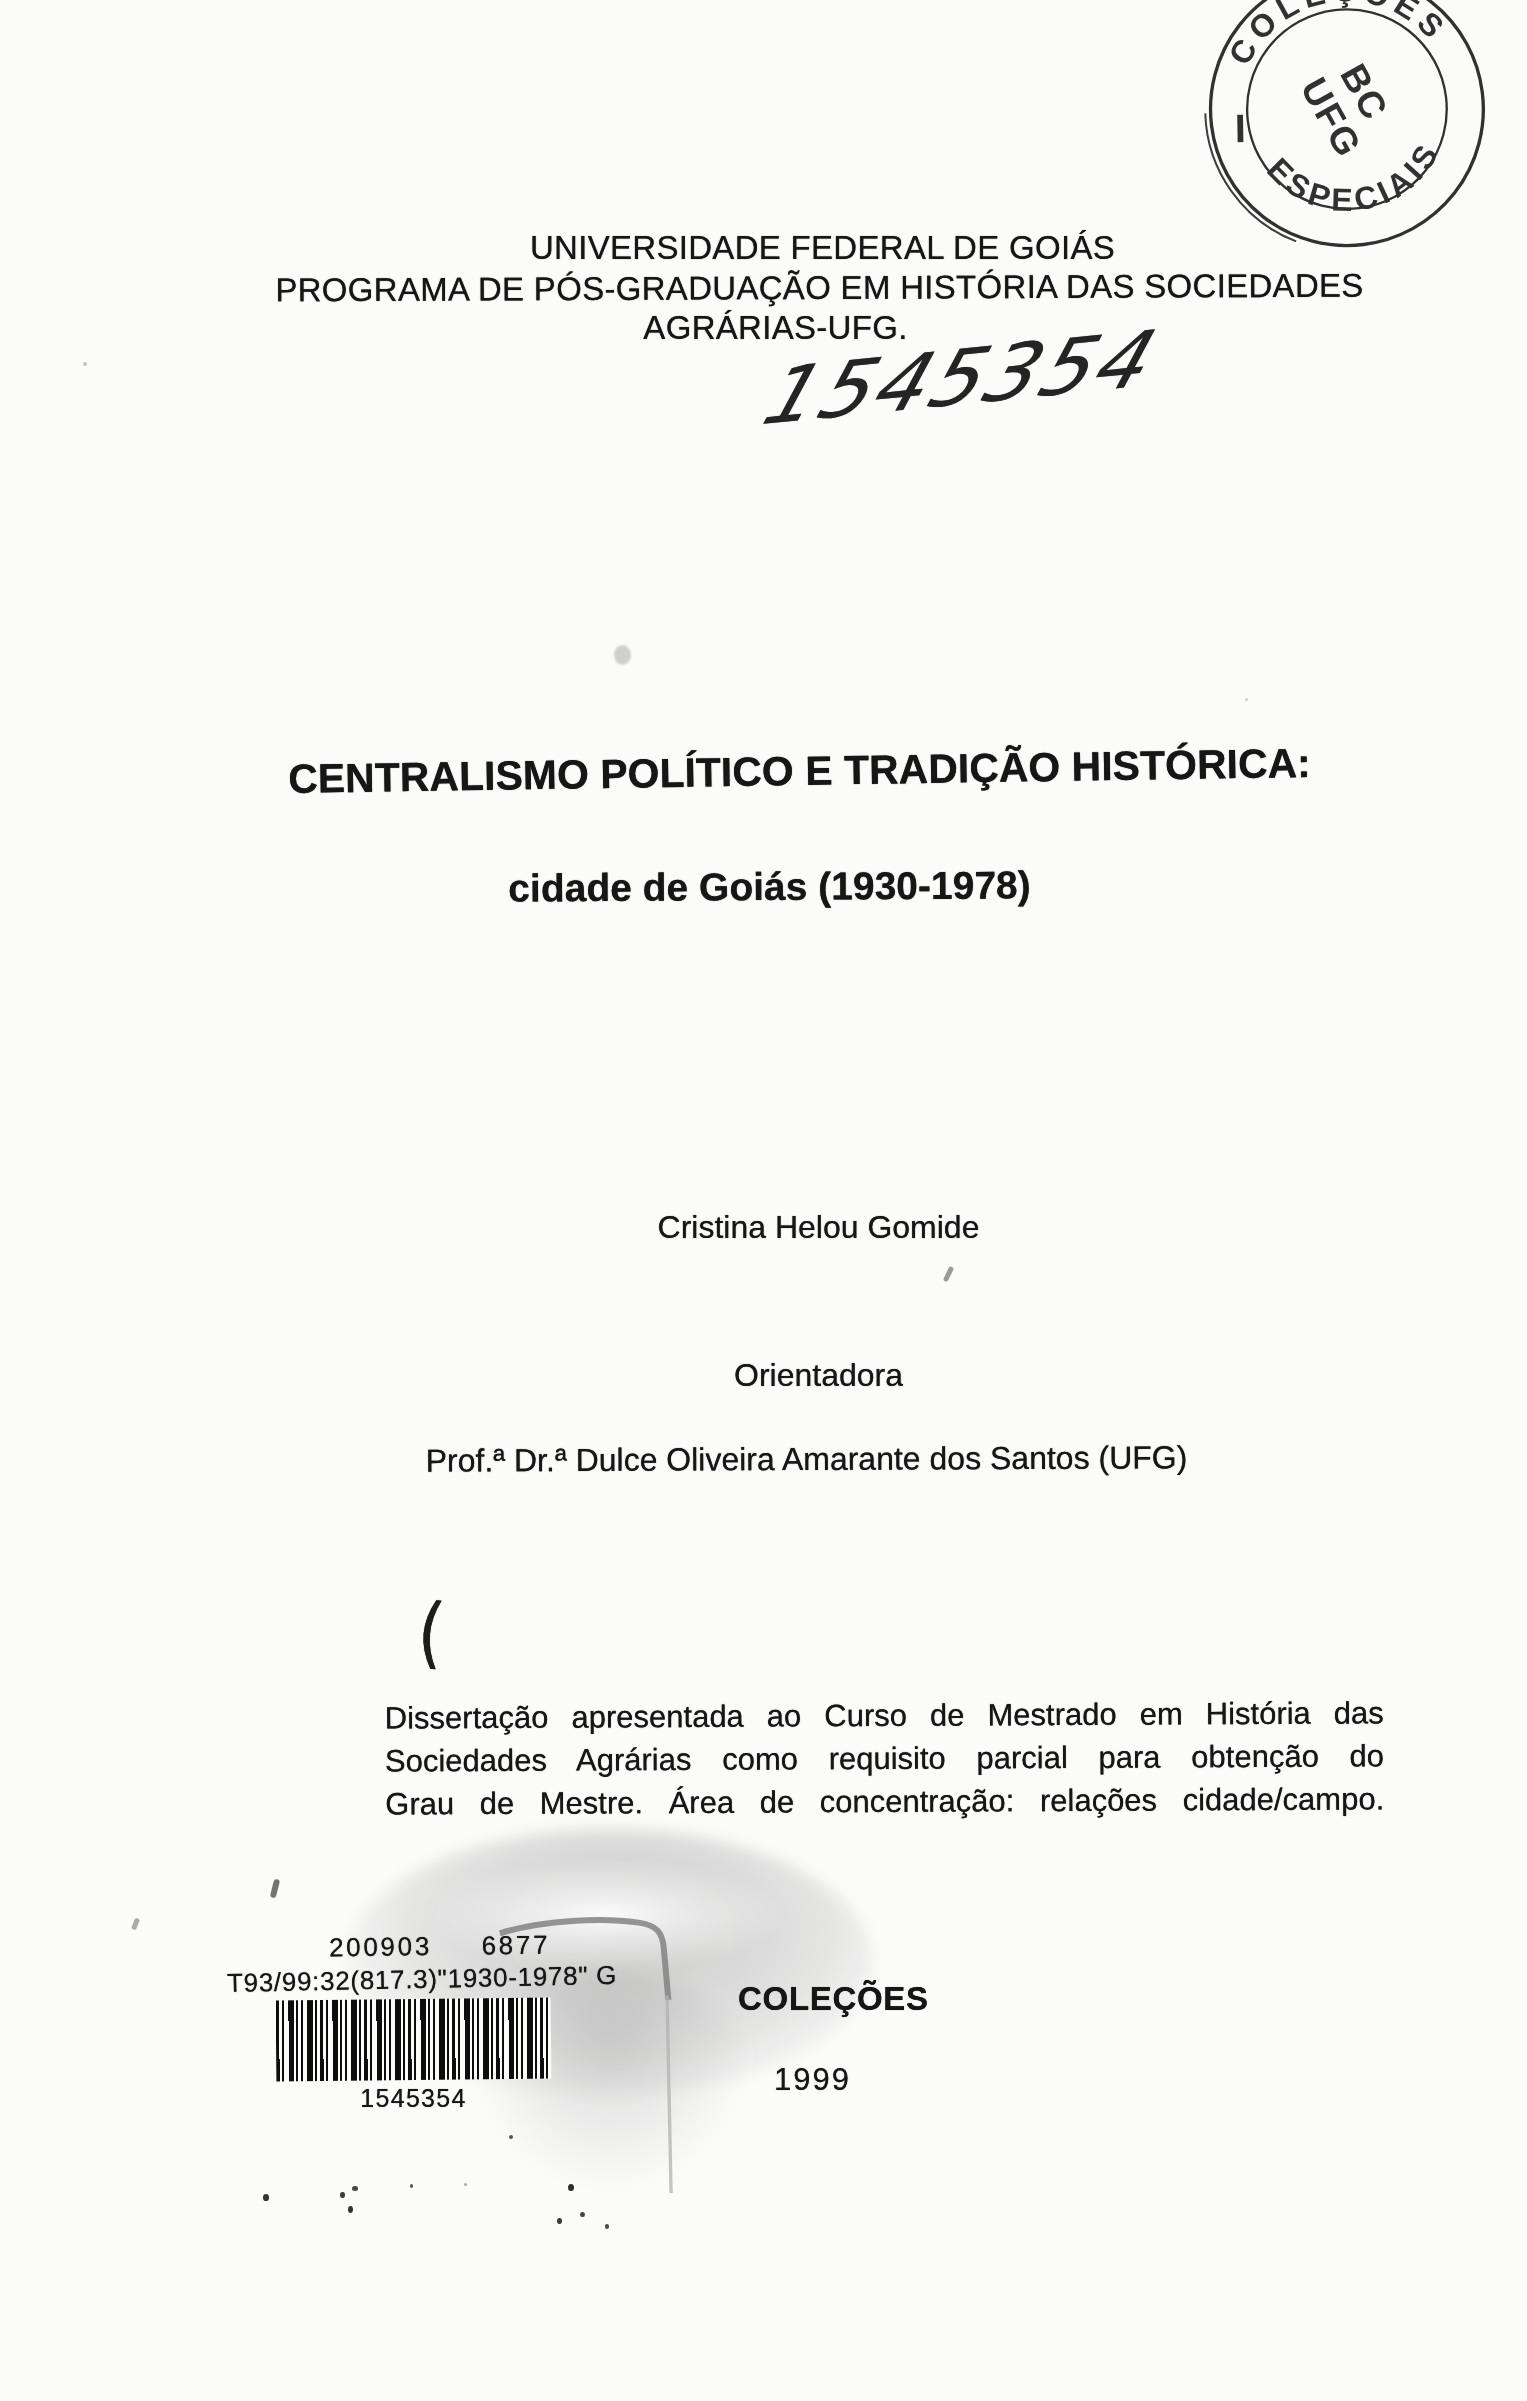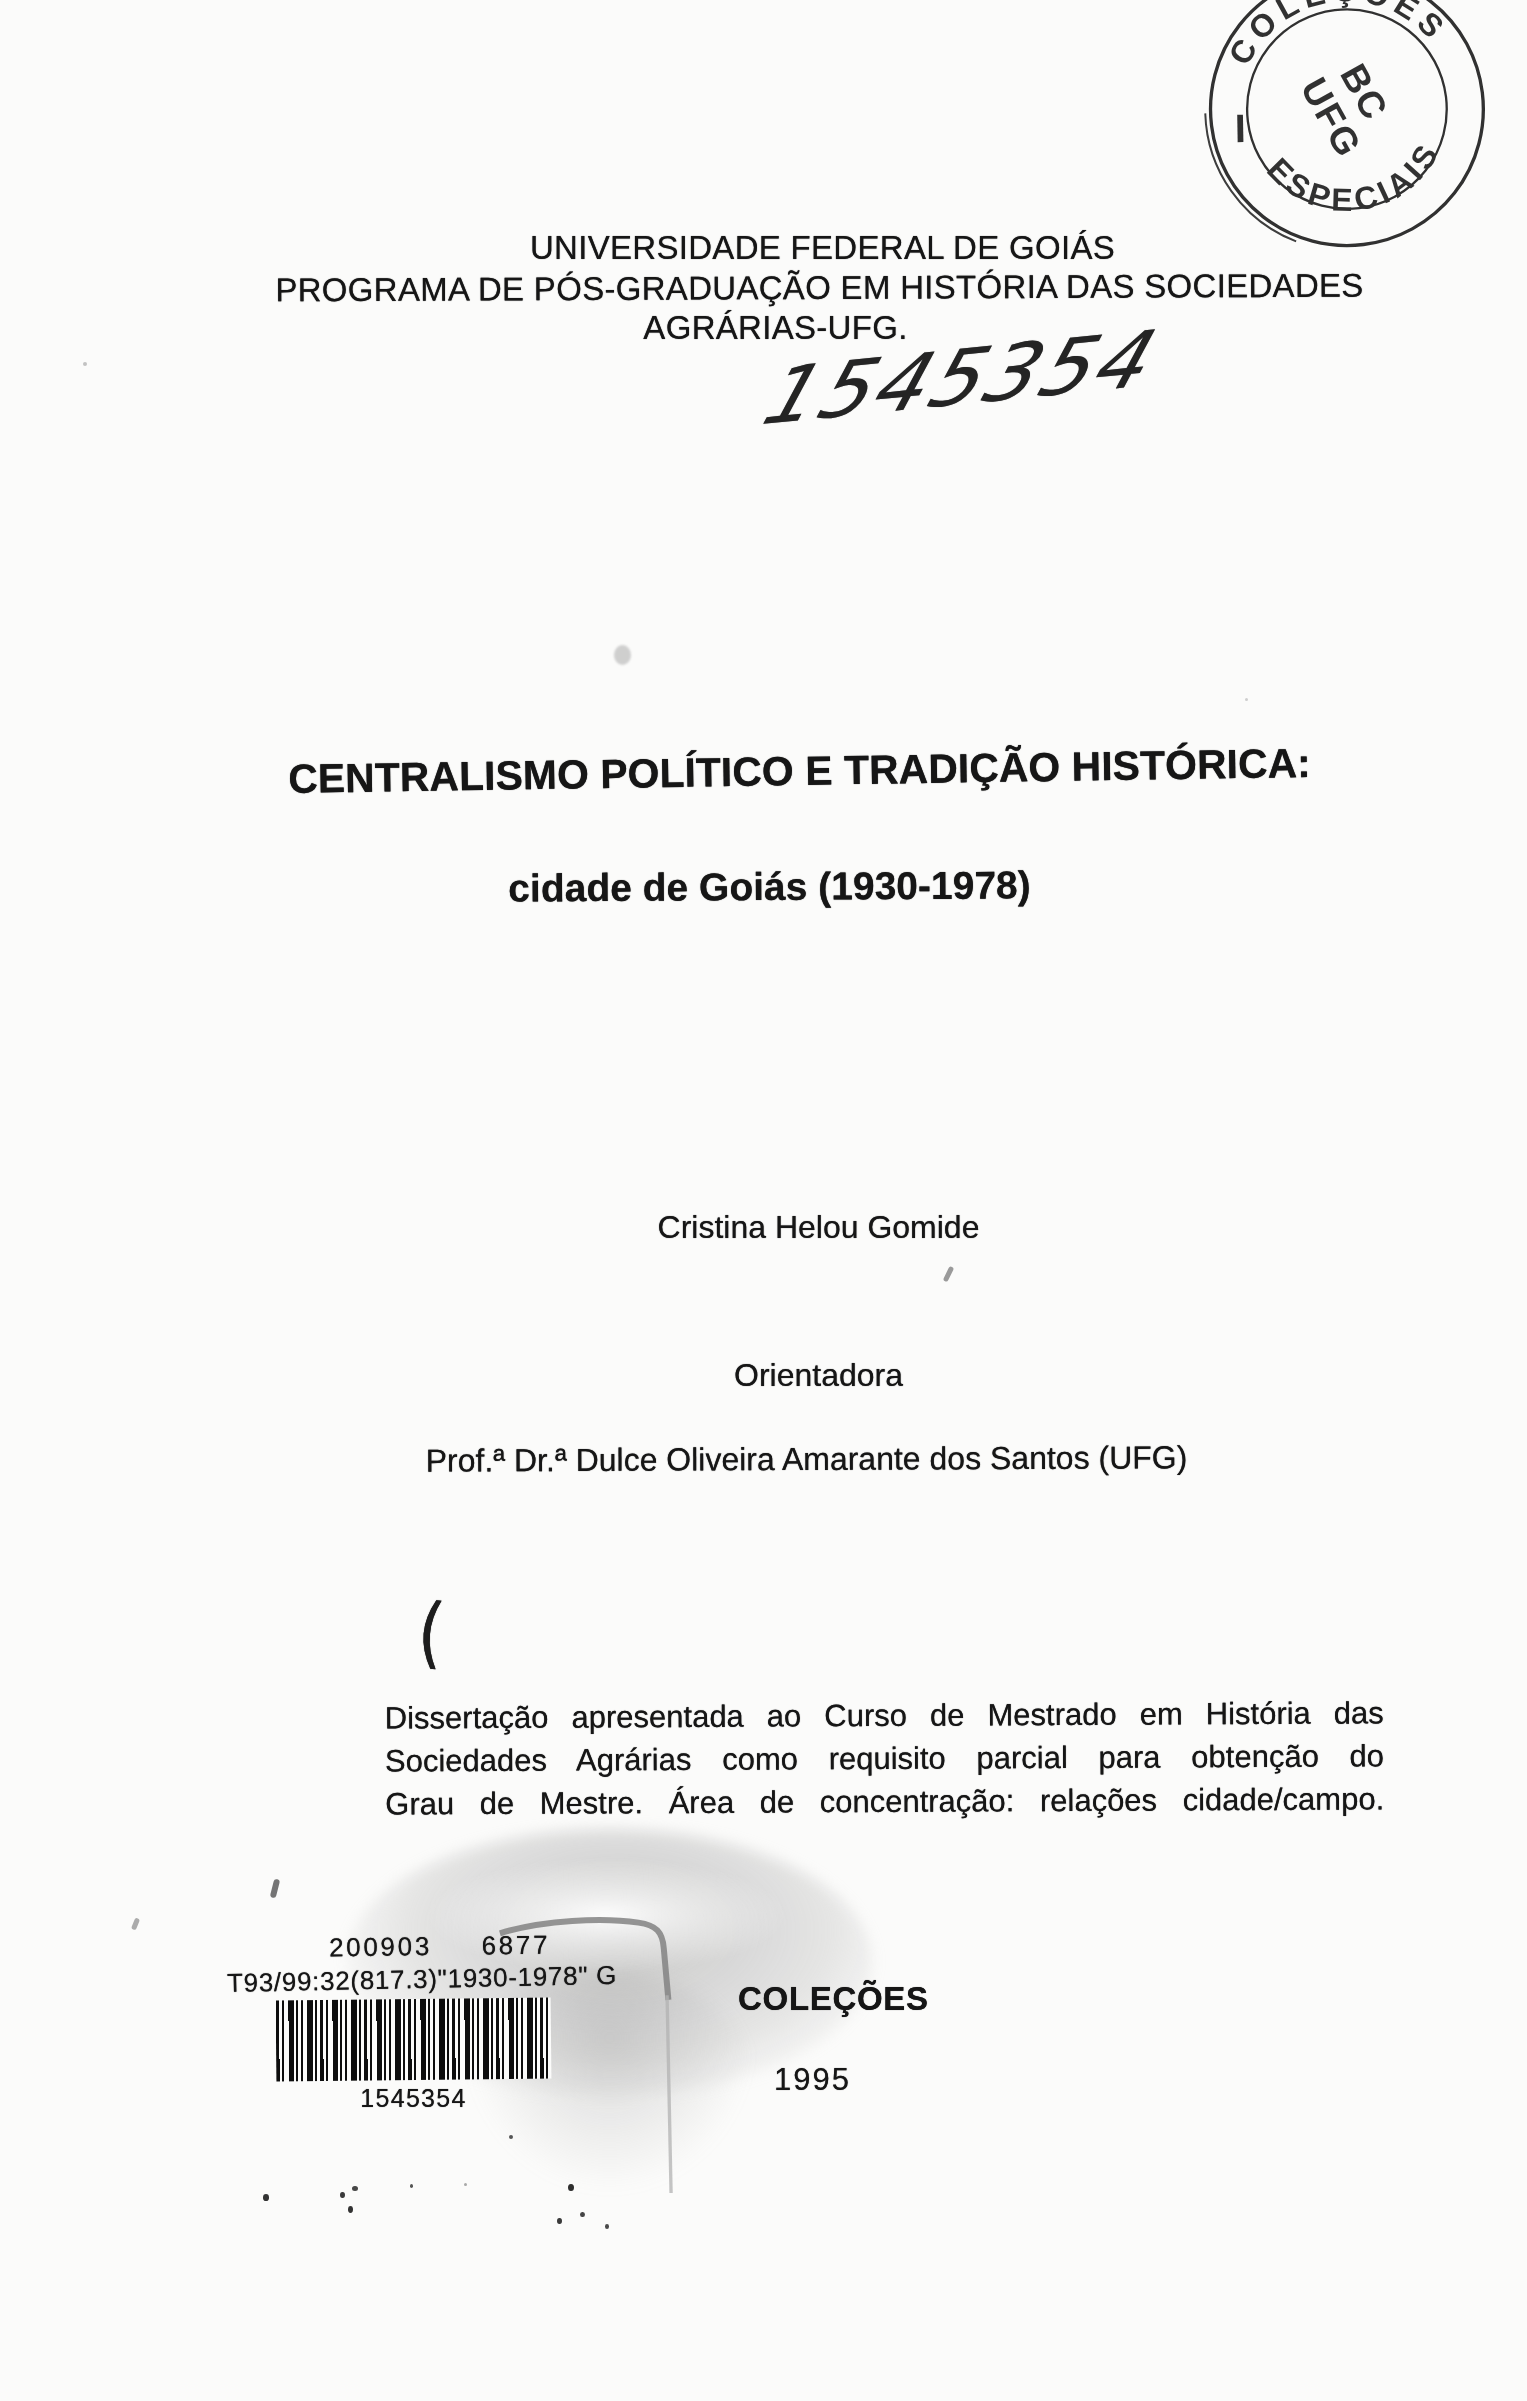--- a/index.html
+++ b/index.html
@@ -158,21 +158,21 @@
     <path d="M 150 122 C 215 102, 305 98, 358 106 C 385 110, 394 120, 396 144 L 403 222" fill="none" stroke="#828282" stroke-width="9" opacity=".85"></path>
     <path d="M 401 215 L 407 512" fill="none" stroke="#b2b2b2" stroke-width="5" opacity=".75"></path>
   </svg>
 
   <div class="accession">200903     6877</div>
   <div class="callnum">T93/99:32(817.3)"1930-1978" G</div>
   <div class="barcode"></div>
   <div class="barcodenum">1545354</div>
 
   <div class="city">COLEÇÕES</div>
-  <div class="year">1995</div>
+  <div class="year">1999</div>
 
   <div class="speck" style="left:614px; top:645px; width:17.3px; height:20px; background:#9a9a9a; opacity:.45; filter:blur(1.3px);"></div>
   <div class="speck" style="left:83px; top:362px; width:4px; height:4px; background:#8a8a8a; opacity:.5;"></div>
   <div class="mark" style="left:946px; top:1266px; width:4.7px; height:16px; background:#5a5a5a; opacity:.6; border-radius:2.7px; transform:rotate(26deg);"></div>
   <div class="mark" style="left:272px; top:1879px; width:6px; height:18.7px; background:#474747; opacity:.75; border-radius:3.3px; transform:rotate(14deg); z-index:4;"></div>
   <div class="mark" style="left:133px; top:1918px; width:5.3px; height:12px; background:#5c5c5c; opacity:.5; border-radius:2.7px; transform:rotate(22deg);"></div>
   <div class="speck" style="left:263px; top:2194px; width:6px; height:6.7px; background:#333;"></div>
   <div class="speck" style="left:340px; top:2192px; width:4.7px; height:6px; background:#3a3a3a;"></div>
   <div class="speck" style="left:352px; top:2186px; width:6px; height:5.3px; background:#474747;"></div>
   <div class="speck" style="left:348px; top:2206px; width:5.3px; height:7.3px; background:#333;"></div>

